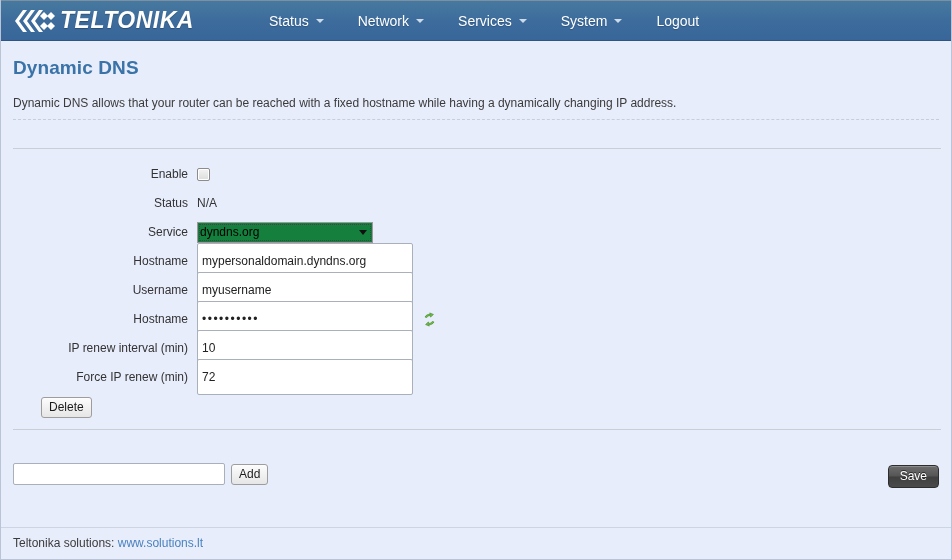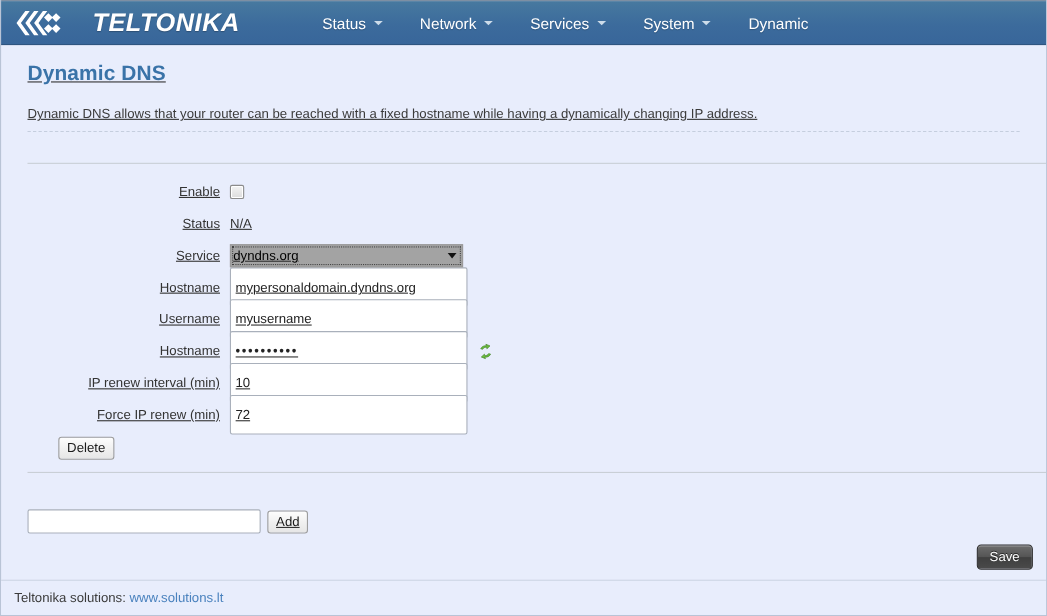--- a/index.html
+++ b/index.html
@@ -39,21 +39,20 @@
     align-items: center;
     width: 100%;
   }
 
   .logo {
     display: flex;
     align-items: center;
     margin-left: 12px;
     height: 28px;
     user-select: none;
-    gap: 24px;
   }
   .logo-mark {
     width: 46px;
     height: 26px;
     flex: 0 0 auto;
     margin-right: 1px;
   }
   .logo-text {
     font-family: "Liberation Sans", sans-serif;
     font-style: italic;
@@ -87,23 +86,22 @@
     margin-left: 7px;
     width: 0; height: 0;
     border-left: 4px solid transparent;
     border-right: 4px solid transparent;
     border-top: 4px solid #cddcea;
   }
 
   
   .content {
     position: relative;
-    padding: 0 24px;
+    padding: 0 12px;
     height: 517px;
-    text-decoration: underline;
   }
 
   .page-title {
     font-size: 19px;
     font-weight: bold;
     color: #3a73a8;
     padding-top: 16px;
     padding-bottom: 2px;
     letter-spacing: 0.1px;
   }
@@ -159,26 +157,26 @@
     cursor: pointer;
     flex: 0 0 auto;
   }
 
   .static-value {
     font-size: 12px;
     color: #333333;
   }
 
   .sel {
-    width: 212px;
+    width: 176px;
     height: 21px;
     font-family: "Liberation Sans", sans-serif;
     font-size: 12px;
     color: #000;
-    background: #a3a3a3;
+    background: #15803d;
     border: 1px solid #9a9a9a;
     outline: 1px dotted #444;
     outline-offset: -3px;
     padding: 0 2px;
     display: flex;
     align-items: center;
     justify-content: space-between;
     cursor: pointer;
     position: relative;
   }
@@ -248,21 +246,20 @@
     border-radius: 2px;
     padding: 0 4px;
     outline: none;
   }
   .add-btn { margin-left: 6px; }
 
   .save-wrap {
     position: absolute;
     right: 12px;
     top: 424px;
-    margin-top: 30px;
   }
   .btn-save {
     font-family: "Liberation Sans", sans-serif;
     font-size: 12px;
     font-weight: normal;
     color: #ffffff;
     background: linear-gradient(to bottom, #6d6d6d 0%, #555555 48%, #3f3f3f 52%, #4a4a4a 100%);
     border: 1px solid #2d2d2d;
     border-radius: 4px;
     padding: 3px 11px 4px 11px;
@@ -324,21 +321,21 @@
       </div>
       <div class="nav-item">
         <span>Services</span>
         <span class="nav-caret"></span>
       </div>
       <div class="nav-item">
         <span>System</span>
         <span class="nav-caret"></span>
       </div>
       <div class="nav-item">
-        <span>Dynamic</span>
+        <span>Logout</span>
       </div>
     </nav>
   </div>
 
   <div class="content">
 
     <div class="page-title">Dynamic DNS</div>
 
     <div class="page-desc">Dynamic DNS allows that your router can be reached with a fixed hostname while having a dynamically changing IP address.</div>
 

